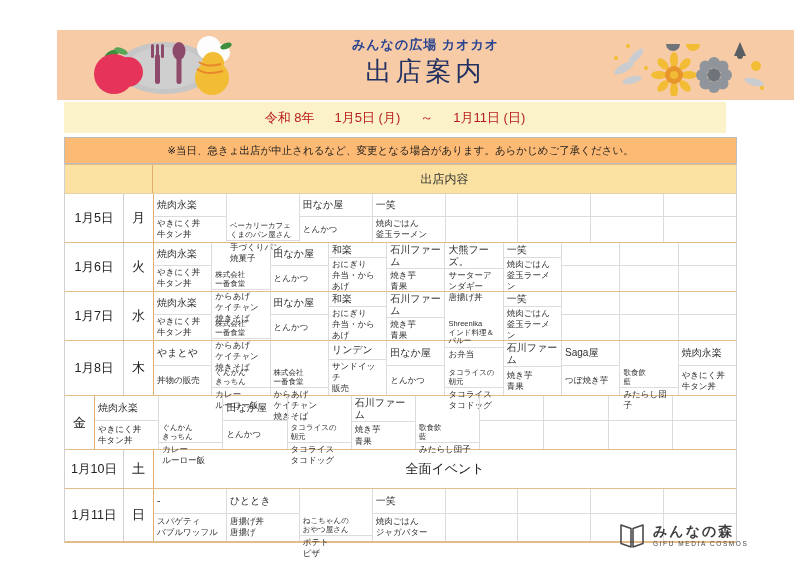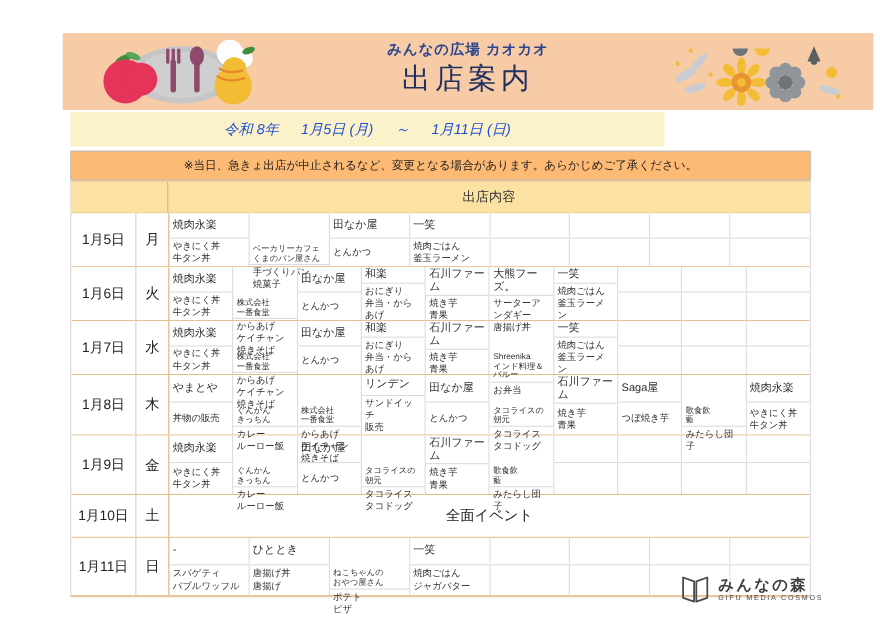--- a/index.html
+++ b/index.html
@@ -15,23 +15,23 @@
   }
   .titles{
     position:absolute;left:0;right:0;top:7px;text-align:center;line-height:1.25;
   }
   .title-small{font-size:13px;font-weight:bold;color:#2A4490;letter-spacing:1px;}
   .title-big{font-size:26px;font-weight:normal;color:#203060;letter-spacing:4px;margin-top:2px;}
   .illus-left{position:absolute;left:30px;top:6px;}
   .illus-right{position:absolute;right:28px;top:8px;}
   
   .band-date{
-    position:absolute;left:64px;top:102px;width:540px;height:31px;
+    position:absolute;left:64px;top:102px;width:662px;height:31px;
     background:#FCF2CA;display:flex;align-items:center;justify-content:center;
-    gap:20px;font-size:13px;color:#1d4ed8;font-style:italic;
+    gap:20px;font-size:13px;color:#b91c1c;
   }
   
   .notice{
     position:absolute;left:64px;top:137px;width:671px;height:25px;
     background:#fdba74;border:1px solid #BDBDBD;
     display:flex;align-items:center;justify-content:center;
     font-size:10.5px;color:#1d1d1d;text-align:center;
   }
   
   .table{
@@ -389,21 +389,20 @@
             <div class="v-items">みたらし団子</div>
           </div>
           <div class="v-cell">
             <div class="v-name">焼肉永楽</div>
             <div class="v-items">やきにく丼
 牛タン丼</div>
           </div>
         </div>
       </div>
       <div class="day-row">
-        <div class="c-date">1月9日</div>
         <div class="c-dow">金</div>
         <div class="c-area">
           <div class="v-cell">
             <div class="v-name">焼肉永楽</div>
             <div class="v-items">やきにく丼
 牛タン丼</div>
           </div>
           <div class="v-cell">
             <div class="v-name sm">ぐんかん
 きっちん</div>

